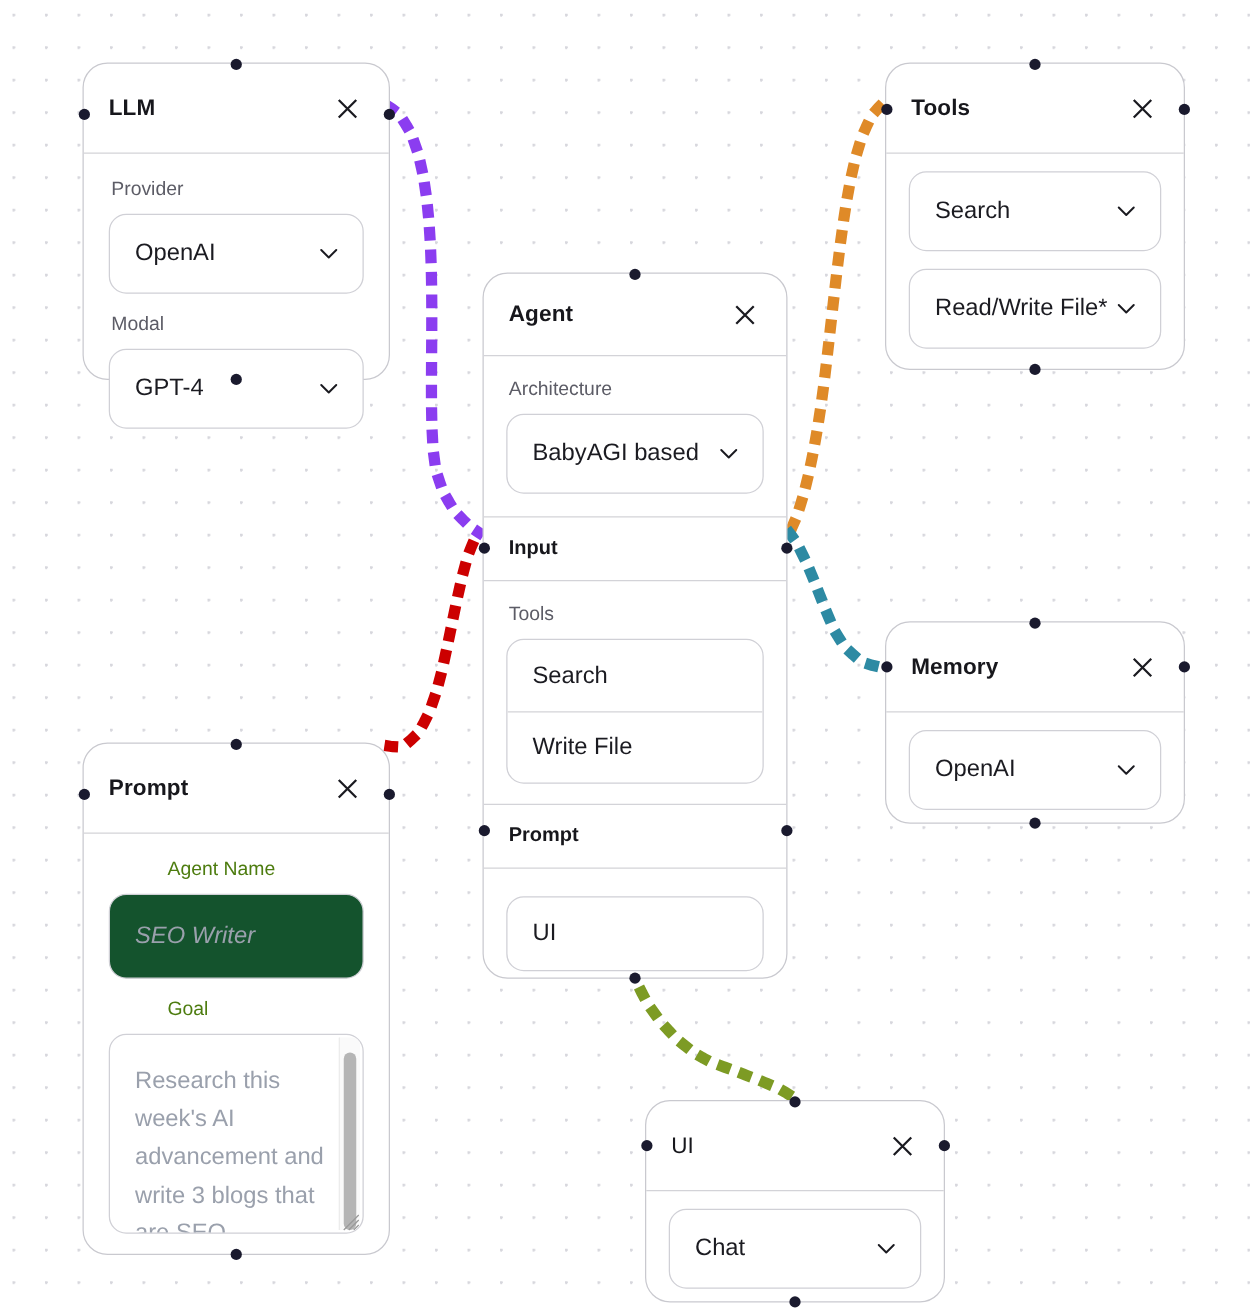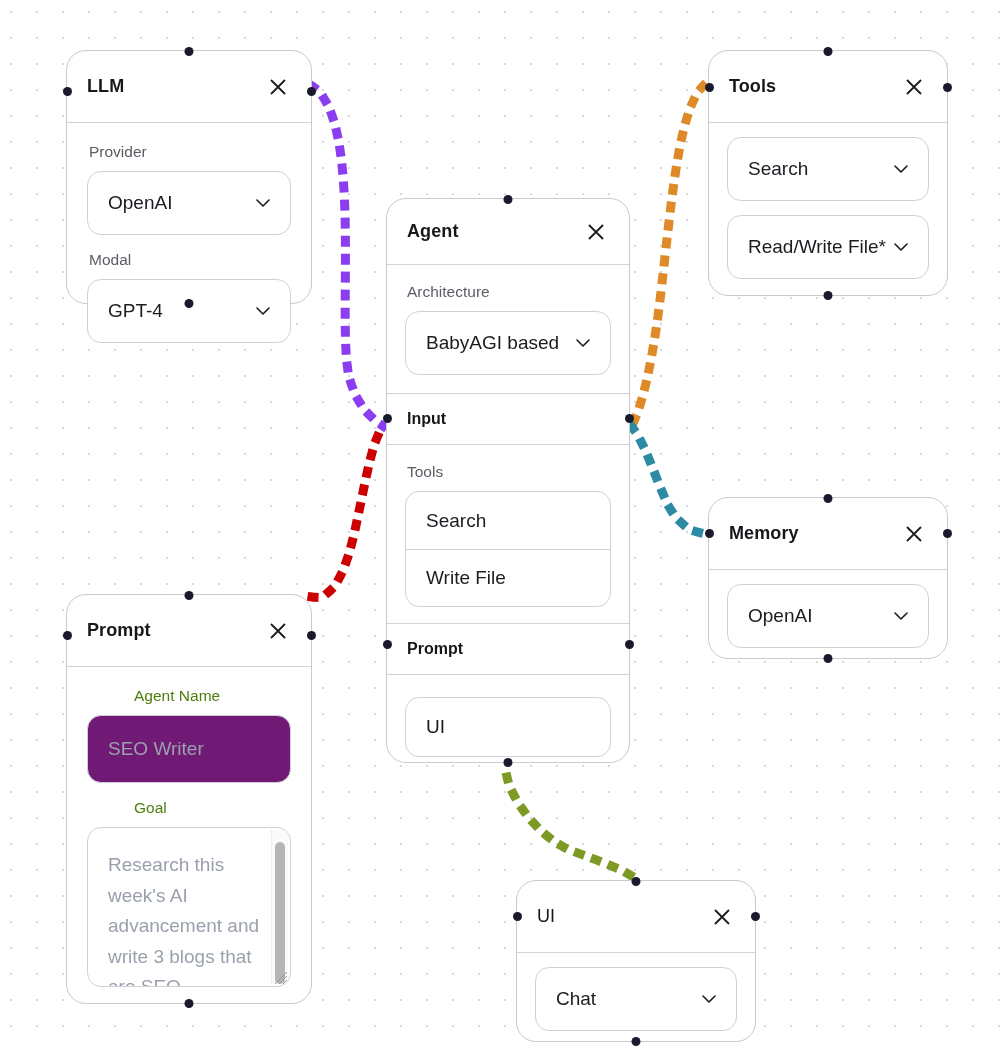--- a/index.html
+++ b/index.html
@@ -110,22 +110,23 @@
   .text-input {
     box-sizing: border-box;
     border: 1.2px solid #d0d0d6;
     border-radius: 14px;
     height: 68px;
     display: flex;
     align-items: center;
     padding: 0 20px;
     font-size: 19px;
     color: #9aa0ac;
-    background: #701a75;
+    background: #14532d;
     cursor: text;
+    font-style: italic;
   }
 
   
   .textarea-wrap {
     position: relative;
     box-sizing: border-box;
     border: 1.2px solid #d0d0d6;
     border-radius: 14px;
     background: #fff;
     overflow: hidden;
@@ -300,21 +301,21 @@
           <path d="M13 5 L5 13 M13 9 L9 13 M13 1 L1 13" stroke="#9a9a9a" stroke-width="1" fill="none"></path>
         </svg>
       </div>
     </div>
     <div class="handle" style="left:50%; top:-4.5px; transform:translateX(-50%);"></div>
     <div class="handle" style="left:50%; bottom:-4.5px; transform:translateX(-50%);"></div>
     <div class="handle" style="left:-4.5px; top:36px;"></div>
     <div class="handle" style="right:-4.5px; top:36px;"></div>
   </div>
 
-  <div class="node" style="left:386px; top:198px; width:244px; height:565px;">
+  <div class="node" style="left:386px; top:218px; width:244px; height:565px;">
     <div class="node-header" style="height:66px;">
       <span class="node-title">Agent</span>
       <span class="close-icon">
         <svg viewBox="0 0 22 22">
             <path d="M4 4 L18 18 M18 4 L4 18" stroke="#1b1b21" stroke-width="1.8" fill="none"></path>
           </svg>
       </span>
     </div>
 
     <div class="node-body tight">

